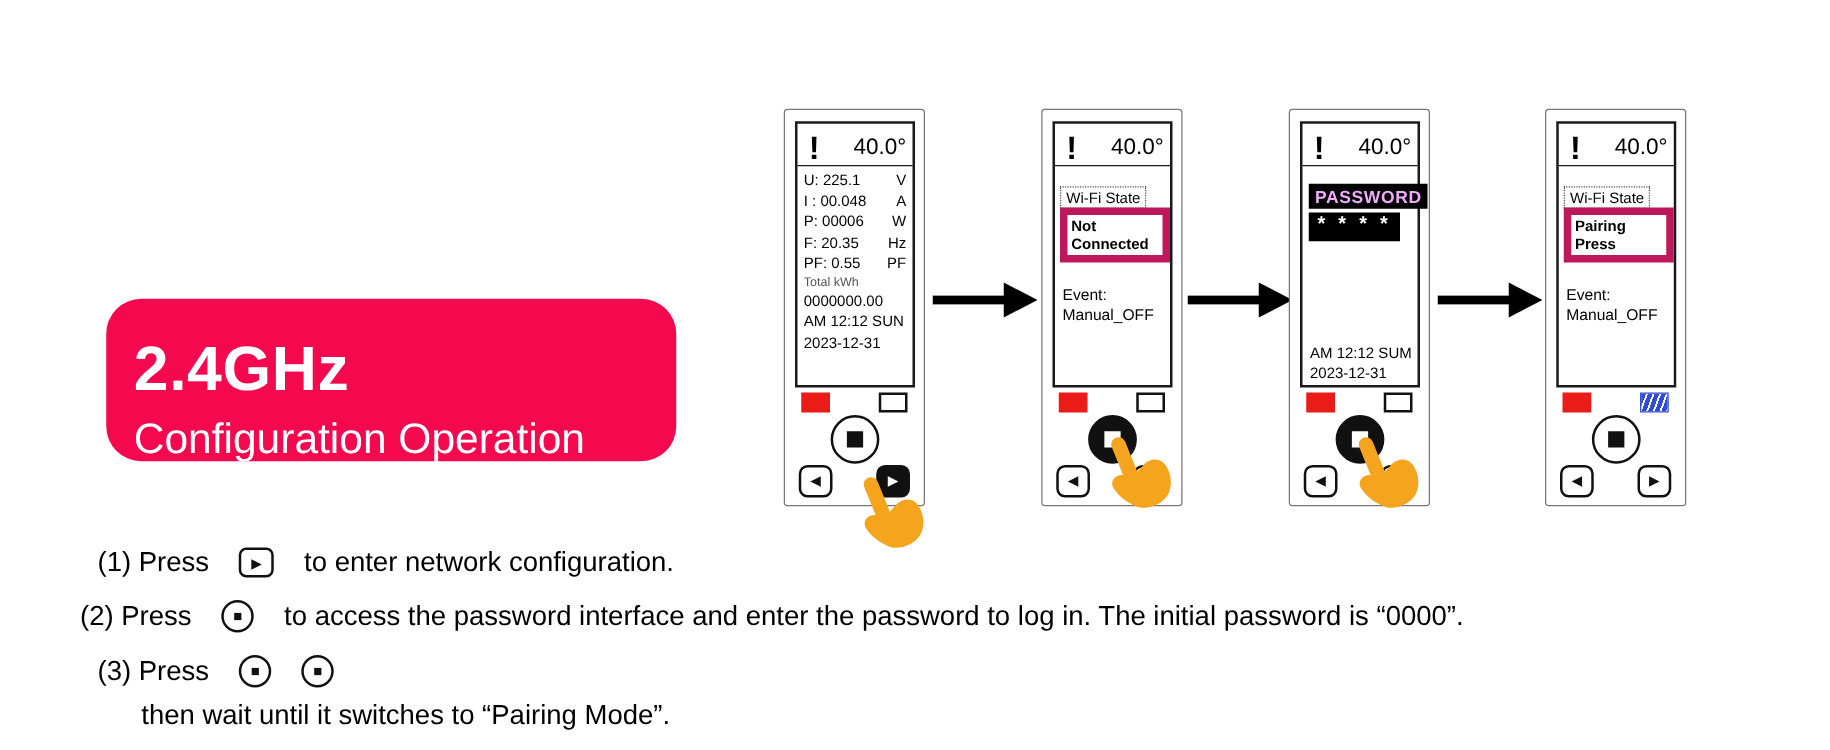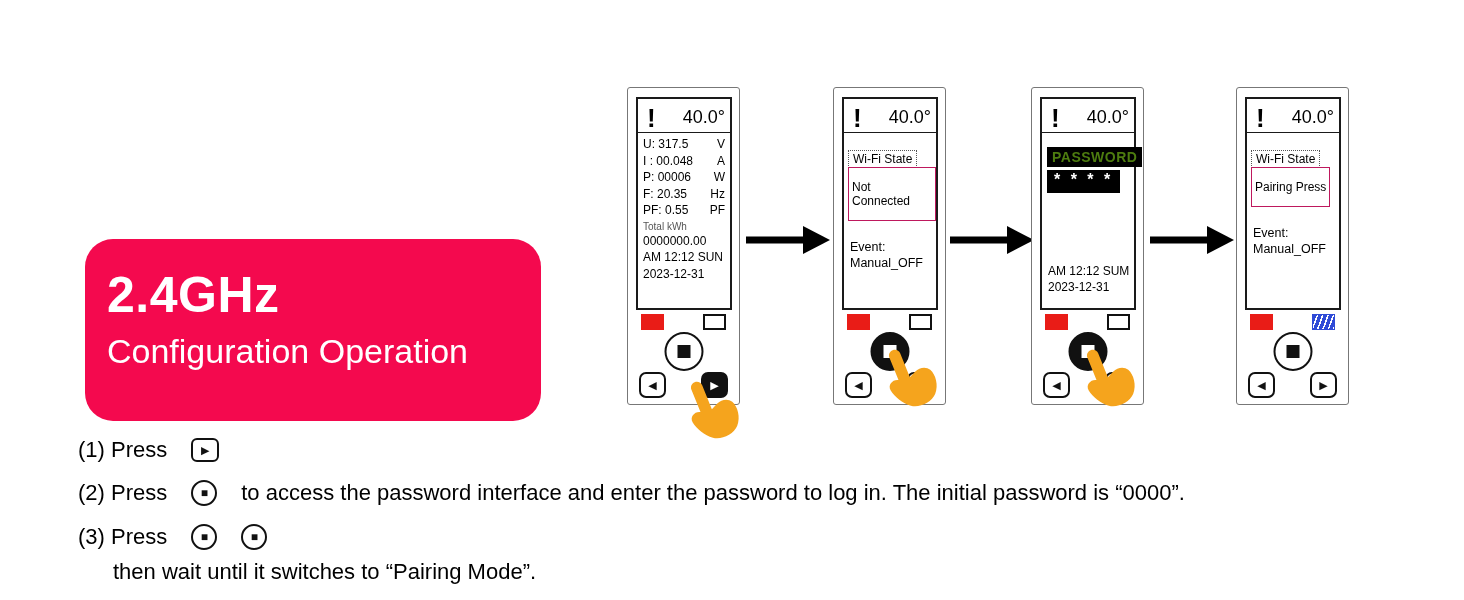--- a/index.html
+++ b/index.html
@@ -1,20 +1,20 @@
 <!DOCTYPE html>
 <html><head>
 <meta charset="utf-8">
 <style>
   * { margin:0; padding:0; box-sizing:border-box; }
   body { background:#fff; font-family:"Liberation Sans","DejaVu Sans",sans-serif; color:#000; }
   .canvas { position:relative; width:1464px; height:600px; background:#fff; overflow:hidden; }
 
   
-  .badge { position:absolute; left:85px; top:239px; width:456px; height:182px;
+  .badge { position:absolute; left:85px; top:239px; width:456px; height:130px;
            background:#F4094E; border-radius:28px; color:#fff; padding:30px 18px 0 22px; }
   .badge-title { font-size:50px; font-weight:bold; line-height:52px; letter-spacing:0.5px; }
   .badge-sub { font-size:34px; line-height:40px; margin-top:10px; font-weight:400; }
 
   
   .device { position:absolute; top:87px; width:113px; height:318px; background:#fff;
             border:1px solid #777; border-radius:3px; }
   .d1 { left:627px; } .d2 { left:833px; } .d3 { left:1031px; } .d4 { left:1236px; }
 
   .screen { position:absolute; left:8px; top:9px; width:96px; height:213px;
@@ -23,30 +23,30 @@
               padding:2px 5px 1px 9px; border-bottom:1.5px solid #1a1a1a; height:34px; }
   .alert { font-size:26px; font-weight:bold; line-height:1; }
   .temp { font-size:18px; padding-bottom:3px; }
 
   .meter { padding:3px 5px 0 5px; font-size:12px; line-height:16.5px; }
   .mrow { display:flex; justify-content:space-between; }
   .total-label { font-size:10px; color:#555; line-height:12px; margin-top:2px; }
 
   .wifi-wrap { margin:16px 0 0 4px; }
   .wifi-label { display:inline-block; font-size:12px; border:1px dotted #555; padding:1px 4px; }
-  .wifi-status { display:inline-block; font-size:12px; font-weight:normal;
-                 border:1px solid #be185d; padding:12px 3px; margin-top:-1px; }
+  .wifi-status { display:inline-block; font-size:12px; font-weight:bold;
+                 border:6px solid #be185d; padding:2px 3px; margin-top:-1px; }
   .event { margin:18px 0 0 6px; font-size:12.5px; line-height:16px; }
 
   .pw-block { margin:14px 0 0 5px; }
-  .pw-label { display:inline-block; background:#000; color:#4d7c0f; font-size:14px;
+  .pw-label { display:inline-block; background:#000; color:#f0abfc; font-size:14px;
               font-weight:bold; letter-spacing:0.5px; padding:2px 5px; }
   .pw-stars { display:block; width:fit-content; background:#000; color:#fff; font-size:16px;
               font-weight:bold; letter-spacing:3px; padding:1px 7px 4px; margin-top:3px; }
-  .scr-bottom { position:absolute; left:6px; bottom:13px; font-size:12px; line-height:15.5px; }
+  .scr-bottom { position:absolute; left:6px; bottom:2px; font-size:12px; line-height:15.5px; }
 
   .leds { position:absolute; top:226px; left:0; width:100%; display:flex;
           justify-content:space-between; padding:0 13px; }
   .led { width:23px; height:16px; }
   .led-red { background:#E91C17; }
   .led-white { background:#fff; border:2px solid #111; }
   .led-blue { background:repeating-linear-gradient(110deg,#2F4BD7 0 3.5px,#fff 3.5px 5px);
               border:1px solid #2F4BD7; }
 
   .center-btn { position:absolute; top:244px; left:50%; transform:translateX(-50%);
@@ -67,21 +67,21 @@
   .hand-d1 { left:58px; top:286px; transform:rotate(-22deg); }
   .hand-center { left:50px; top:254px; transform:rotate(-22deg); }
 
   .flow-arrow { position:absolute; top:225px; }
   .fa1 { left:746px; } .fa2 { left:950px; } .fa3 { left:1150px; }
 
   
   .iline { position:absolute; display:flex; align-items:center; gap:24px;
            font-size:22px; white-space:nowrap; }
   .il1 { left:78px; top:437px; }
-  .il2 { left:78px; top:480px; }
+  .il2 { left:64px; top:480px; }
   .il3 { left:78px; top:524px; }
   .il4 { left:113px; top:559px; }
   .ibox { display:inline-flex; align-items:center; justify-content:center; width:28px; height:24px;
           border:2px solid #111; border-radius:6px; font-size:11px; color:#111; flex:none; }
   .icirc { display:inline-flex; align-items:center; justify-content:center; width:26px; height:26px;
            border:2px solid #111; border-radius:50%; font-size:12px; color:#111; flex:none; }
 </style>
 </head>
 <body>
 
@@ -93,21 +93,21 @@
   </div>
 
   <div class="device d1">
     <div class="screen">
       <div class="scr-head">
         <span class="alert">!</span>
         <span class="temp">40.0°</span>
       </div>
       <div class="meter">
         <div class="mrow">
-            <span>U: 317.5</span>
+            <span>U: 225.1</span>
             <span>V</span>
           </div>
         <div class="mrow">
             <span>I : 00.048</span>
             <span>A</span>
           </div>
         <div class="mrow">
             <span>P: 00006</span>
             <span>W</span>
           </div>
@@ -244,20 +244,21 @@
       <span class="abtn">◀</span>
       <span class="abtn">▶</span>
     </div>
   </div>
 
   <div class="iline il1">
     <span>(1) Press</span>
     <span class="ibox">
         <span>▶</span>
       </span>
+    <span>to enter network configuration.</span>
   </div>
 
   <div class="iline il2">
     <span>(2) Press</span>
     <span class="icirc">
         <span>■</span>
       </span>
     <span>to access the password interface and enter the password to log in. The initial password is “0000”.</span>
   </div>
 

